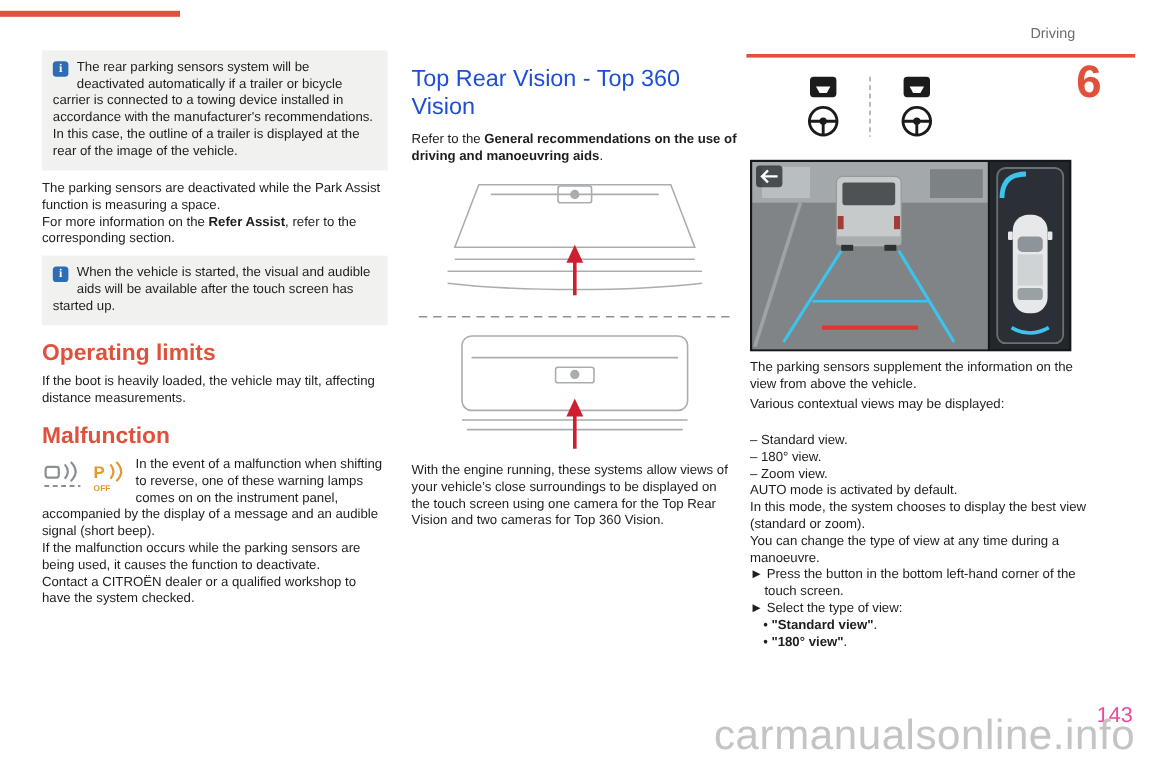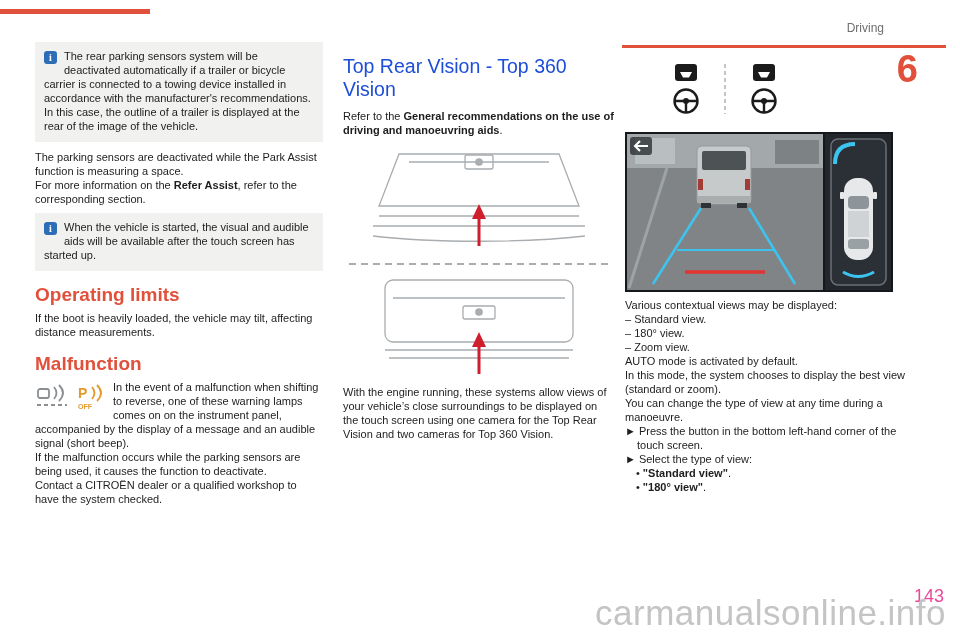--- a/index.html
+++ b/index.html
@@ -3,21 +3,21 @@
 <meta charset="utf-8">
 <style>
   * { box-sizing: border-box; margin: 0; padding: 0; }
   html,body { background:#e9e9e9; }
   .page {
     position: relative; width: 960px; height: 640px; background: #ffffff;
     font-family: "Liberation Sans", sans-serif; color: #1d1d1d; overflow: hidden;
     margin: 0 auto;
   }
   .top-left-bar { position:absolute; left:0; top:9px; width:150px; height:5px; background:#e1503a; }
-  .chapter-label { position:absolute; top:21px; right:76px; font-size:12px; color:#6e6e6e; }
+  .chapter-label { position:absolute; top:21px; right:64px; font-size:12px; color:#6e6e6e; }
   .header-rule { position:absolute; top:45px; left:622px; right:14px; height:2.5px; background:#e1503a; }
   .chapter-number { position:absolute; top:50px; right:42px; font-size:38px; font-weight:bold; color:#e1503a; line-height:1; }
 
   .col { position:absolute; font-size:11px; line-height:1.27; }
   .col-left  { left:35px;  top:42px; width:288px; }
   .col-mid   { left:343px; top:55px; width:272px; }
   .col-right { left:625px; top:58px; width:292px; }
 
   .pre { white-space: pre-line; }
   .b { font-weight: bold; }
@@ -185,21 +185,22 @@
           <rect x="223" y="64" width="21" height="13" rx="4" fill="#8e959a"></rect>
           <rect x="223" y="79" width="21" height="26" fill="#cfd3d5"></rect>
           <rect x="223" y="107" width="21" height="10" rx="3" fill="#9aa1a5"></rect>
           <rect x="215" y="60" width="4" height="7" rx="1" fill="#e6e8e9"></rect>
           <rect x="248" y="60" width="4" height="7" rx="1" fill="#e6e8e9"></rect>
           <path d="M218 140 q15 9 31 0" stroke="#3cc4ef" stroke-width="3" fill="none"></path>
         </g>
       </svg>
     </div>
 
-    <p style="margin-bottom:0;">Various contextual views may be displayed:</p>
+    <p>The parking sensors supplement the information on the view from above the vehicle.</p>
+    <p style="margin-bottom:16px;">Various contextual views may be displayed:</p>
     <div class="hang">–  Standard view.</div>
     <div class="hang">–  180° view.</div>
     <div class="hang">–  Zoom view.</div>
     <p style="margin-bottom:0;">AUTO mode is activated by default.</p>
     <p style="margin-bottom:0;">In this mode, the system chooses to display the best view (standard or zoom).</p>
     <p style="margin-bottom:0;">You can change the type of view at any time during a manoeuvre.</p>
     <div class="hang"><span class="marker">►</span><span>Press the button in the bottom left-hand corner of the touch screen.</span></div>
     <div class="hang"><span class="marker">►</span><span>Select the type of view:</span></div>
     <div class="opt"><span class="marker">•</span><span class="b">"Standard view"</span><span>.</span></div>
     <div class="opt"><span class="marker">•</span><span class="b">"180° view"</span><span>.</span></div>

